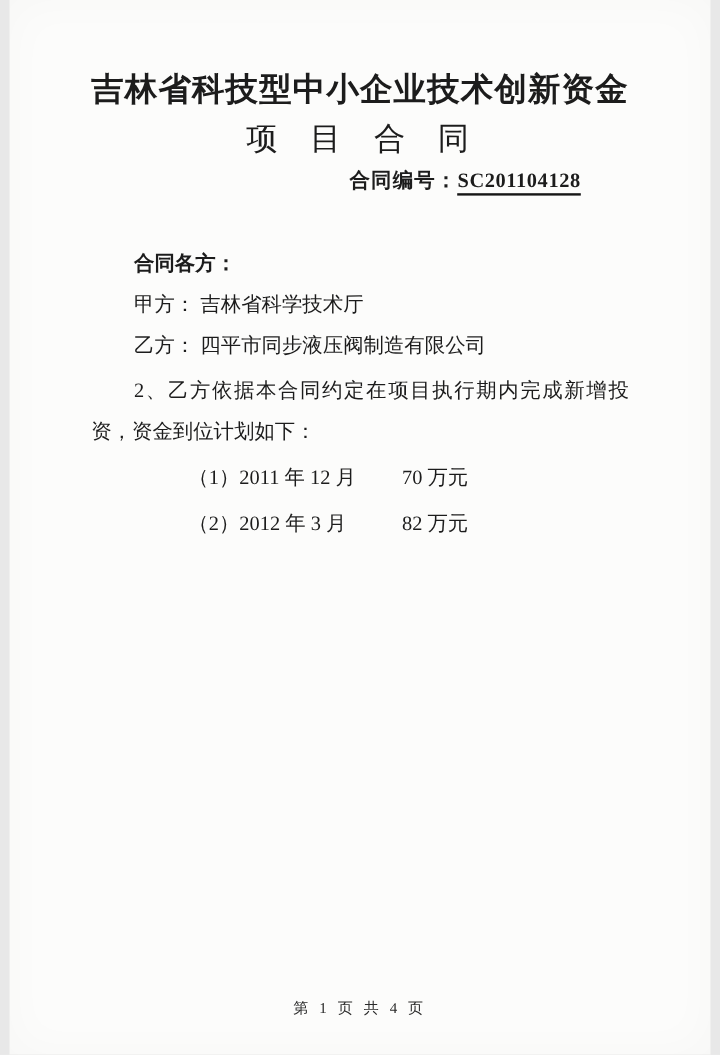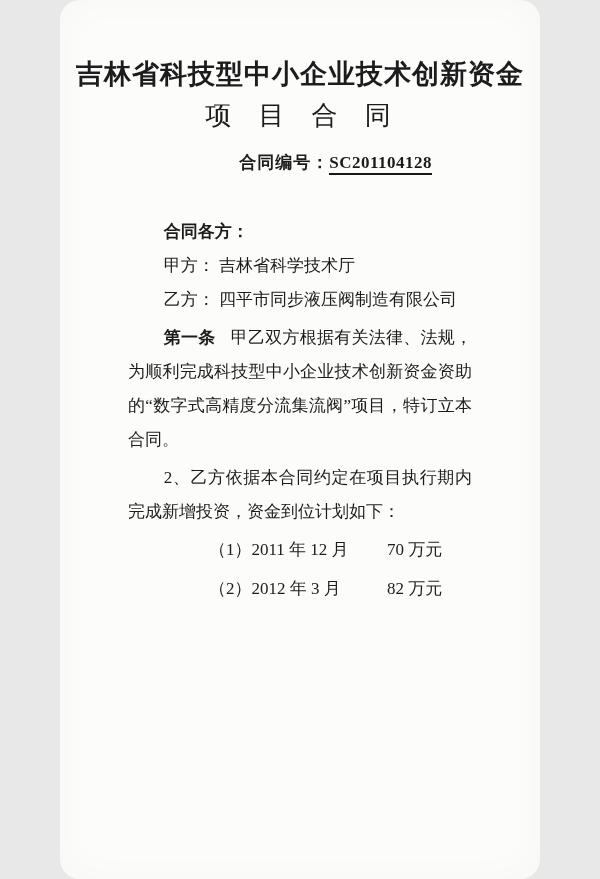--- a/index.html
+++ b/index.html
@@ -2,30 +2,29 @@
 <html><head>
 <meta charset="utf-8">
 <style>
   html, body {
     margin: 0;
     padding: 0;
     background: #e8e8e8;
   }
   .page {
     position: relative;
-    width: 480px;
+    width: 584px;
     height: 879px;
     margin: 0 auto;
     background: #fcfcfb;
     box-sizing: border-box;
     overflow: hidden;
     color: #1c1c1c;
     font-family: "Liberation Serif", "DejaVu Serif", serif;
     box-shadow: inset 0 0 40px rgba(0,0,0,0.025);
-    border-radius: 20px;
   }
   .title-main {
     margin: 0;
     padding-top: 54px;
     text-align: center;
     font-family: "Liberation Sans", "DejaVu Sans", sans-serif;
     font-weight: 700;
     font-size: 27px;
     line-height: 40px;
     letter-spacing: 1px;
@@ -34,21 +33,21 @@
     margin: 0;
     text-align: center;
     font-family: "Liberation Sans", "DejaVu Sans", sans-serif;
     font-weight: 400;
     font-size: 26px;
     line-height: 42px;
     letter-spacing: 4px;
     word-spacing: 12px;
   }
   .contract-no {
-    margin-top: 13px;
+    margin-top: 1px;
     text-align: right;
     padding-right: 108px;
     font-size: 17px;
     line-height: 28px;
     font-weight: 700;
   }
   .contract-no .label {
     font-family: "Liberation Sans", "DejaVu Sans", sans-serif;
     letter-spacing: 1px;
   }
@@ -112,30 +111,30 @@
   <div class="contract-no">
     <span class="label">合同编号：</span><span class="num">SC201104128</span>
   </div>
 
   <div class="content">
 
     <div class="line bold">合同各方：</div>
     <div class="line">甲方： 吉林省科学技术厅</div>
     <div class="line">乙方： 四平市同步液压阀制造有限公司</div>
 
-    <p class="para"><span class="term">第一条</span><span>甲乙双方根据有关法律、法规，为顺利完成科技型中小企业技术创新资金资助的“数字式高精度分流集流阀”项目，特订立本合同。</span></p>
 
 
 
 
     <p class="para">2、乙方依据本合同约定在项目执行期内完成新增投资，资金到位计划如下：</p>
 
     <div class="sched-row">
       <span class="slabel">（1）2011 年 12 月</span><span class="samount">70 万元</span>
     </div>
     <div class="sched-row">
       <span class="slabel">（2）2012 年 3 月</span><span class="samount">82  万元</span>
     </div>
 
   </div>
 
+  <div class="footer">第 1 页 共 4 页</div>
 
 </div>
 
 </body></html>

